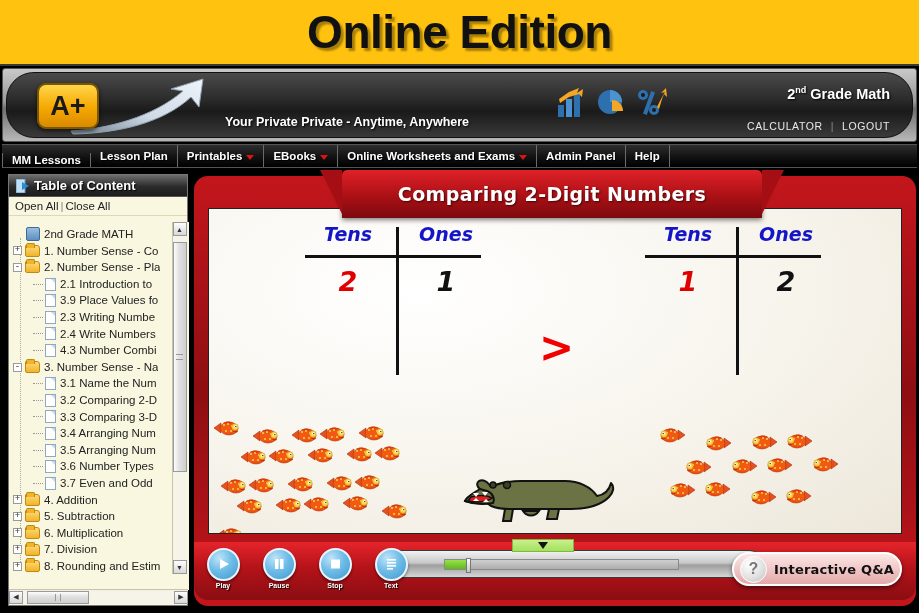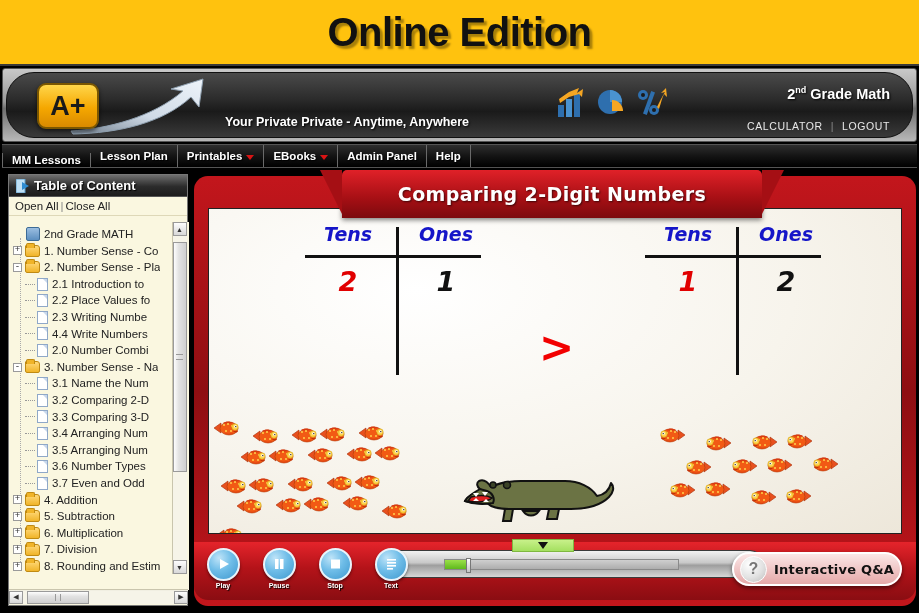--- a/index.html
+++ b/index.html
@@ -12,21 +12,21 @@
   .app { position: relative; width: 919px; height: 613px; background: #000; }
 
   
   .top-banner {
     position: absolute; left: 0; top: 0; width: 919px; height: 66px;
     background: #FFC20E; border-bottom: 2px solid #3a3a3a;
     display: flex; align-items: center; justify-content: center;
   }
   .top-banner-title {
     font-family: "Liberation Sans", sans-serif;
-    font-size: 40px; font-weight: bold; color: #111;
+    font-size: 46px; font-weight: bold; color: #111;
     letter-spacing: -0.5px;
     text-shadow: 3px 3px 2px rgba(0,0,0,0.35);
   }
 
   
   .header {
     position: absolute; left: 2px; top: 68px; width: 915px; height: 74px;
     background: linear-gradient(180deg,#c9c9c9 0%,#9a9a9a 45%,#6f6f6f 55%,#b8b8b8 100%);
     border: 1px solid #555;
     border-radius: 3px;
@@ -120,21 +120,21 @@
     background: #FAF7E0; overflow: hidden;
   }
   .tree {
     position: absolute; left: 0; top: 4px; width: 165px;
     font-size: 11.5px; color: #222; line-height: 16.6px;
     white-space: nowrap;
   }
   .tree-row { display: flex; align-items: center; height: 16.6px; cursor: pointer; padding-left: 4px; }
   .tree-row.lvl0 { padding-left: 4px; }
   .tree-row.lvl1 { padding-left: 4px; }
-  .tree-row.lvl2 { padding-left: 16px; }
+  .tree-row.lvl2 { padding-left: 24px; }
   .expander {
     width: 9px; height: 9px; border: 1px solid #9a9a9a; background: #fff;
     display: inline-flex; align-items: center; justify-content: center;
     font-size: 9px; line-height: 7px; color: #333; margin-right: 3px; flex: 0 0 auto;
     font-family: "Liberation Mono", monospace;
   }
   .dash { width: 10px; flex: 0 0 auto; border-top: 1px dotted #999; margin-right: 2px; }
   .ico-folder {
     width: 15px; height: 12px; margin-right: 4px; flex: 0 0 auto; position: relative;
     background: linear-gradient(180deg,#FFD97A 0%,#F0B429 100%);
@@ -408,20 +408,24 @@
         <span data-name="nav-item-label">Lesson Plan</span>
       </div>
       <div class="nav-item" data-name="nav-item-printables">
         <span data-name="nav-item-label">Printables</span>
         <span class="caret-red" data-name="chevron-down-icon"></span>
       </div>
       <div class="nav-item" data-name="nav-item-ebooks">
         <span data-name="nav-item-label">EBooks</span>
         <span class="caret-red" data-name="chevron-down-icon"></span>
       </div>
+      <div class="nav-item" data-name="nav-item-online-worksheets-and-exams">
+        <span data-name="nav-item-label">Online Worksheets and Exams</span>
+        <span class="caret-red" data-name="chevron-down-icon"></span>
+      </div>
       <div class="nav-item" data-name="nav-item-admin-panel">
         <span data-name="nav-item-label">Admin Panel</span>
       </div>
       <div class="nav-item" data-name="nav-item-help">
         <span data-name="nav-item-label">Help</span>
       </div>
     </div>
 
   <div class="body-area" data-name="body-area">
 
@@ -456,36 +460,36 @@
               <span class="tree-label" data-name="tree-item-label">2. Number Sense - Pla</span>
             </div>
             <div class="tree-row lvl2" data-name="tree-item">
               <span class="dash" data-name="tree-connector"></span>
               <span class="ico-doc" data-name="document-icon"></span>
               <span class="tree-label" data-name="tree-item-label">2.1 Introduction to</span>
             </div>
             <div class="tree-row lvl2" data-name="tree-item">
               <span class="dash" data-name="tree-connector"></span>
               <span class="ico-doc" data-name="document-icon"></span>
-              <span class="tree-label" data-name="tree-item-label">2.2 Place Values fo</span>
+              <span class="tree-label" data-name="tree-item-label">3.9 Place Values fo</span>
             </div>
             <div class="tree-row lvl2" data-name="tree-item">
               <span class="dash" data-name="tree-connector"></span>
               <span class="ico-doc" data-name="document-icon"></span>
               <span class="tree-label" data-name="tree-item-label">2.3 Writing Numbe</span>
             </div>
             <div class="tree-row lvl2" data-name="tree-item">
               <span class="dash" data-name="tree-connector"></span>
               <span class="ico-doc" data-name="document-icon"></span>
-              <span class="tree-label" data-name="tree-item-label">4.4 Write Numbers</span>
+              <span class="tree-label" data-name="tree-item-label">2.4 Write Numbers</span>
             </div>
             <div class="tree-row lvl2" data-name="tree-item">
               <span class="dash" data-name="tree-connector"></span>
               <span class="ico-doc" data-name="document-icon"></span>
-              <span class="tree-label" data-name="tree-item-label">2.0 Number Combi</span>
+              <span class="tree-label" data-name="tree-item-label">4.3 Number Combi</span>
             </div>
             <div class="tree-row lvl1" data-name="tree-item">
               <span class="expander" data-name="collapse-icon">-</span>
               <span class="ico-folder" data-name="folder-icon"></span>
               <span class="tree-label" data-name="tree-item-label">3. Number Sense - Na</span>
             </div>
             <div class="tree-row lvl2" data-name="tree-item">
               <span class="dash" data-name="tree-connector"></span>
               <span class="ico-doc" data-name="document-icon"></span>
               <span class="tree-label" data-name="tree-item-label">3.1 Name the Num</span>

